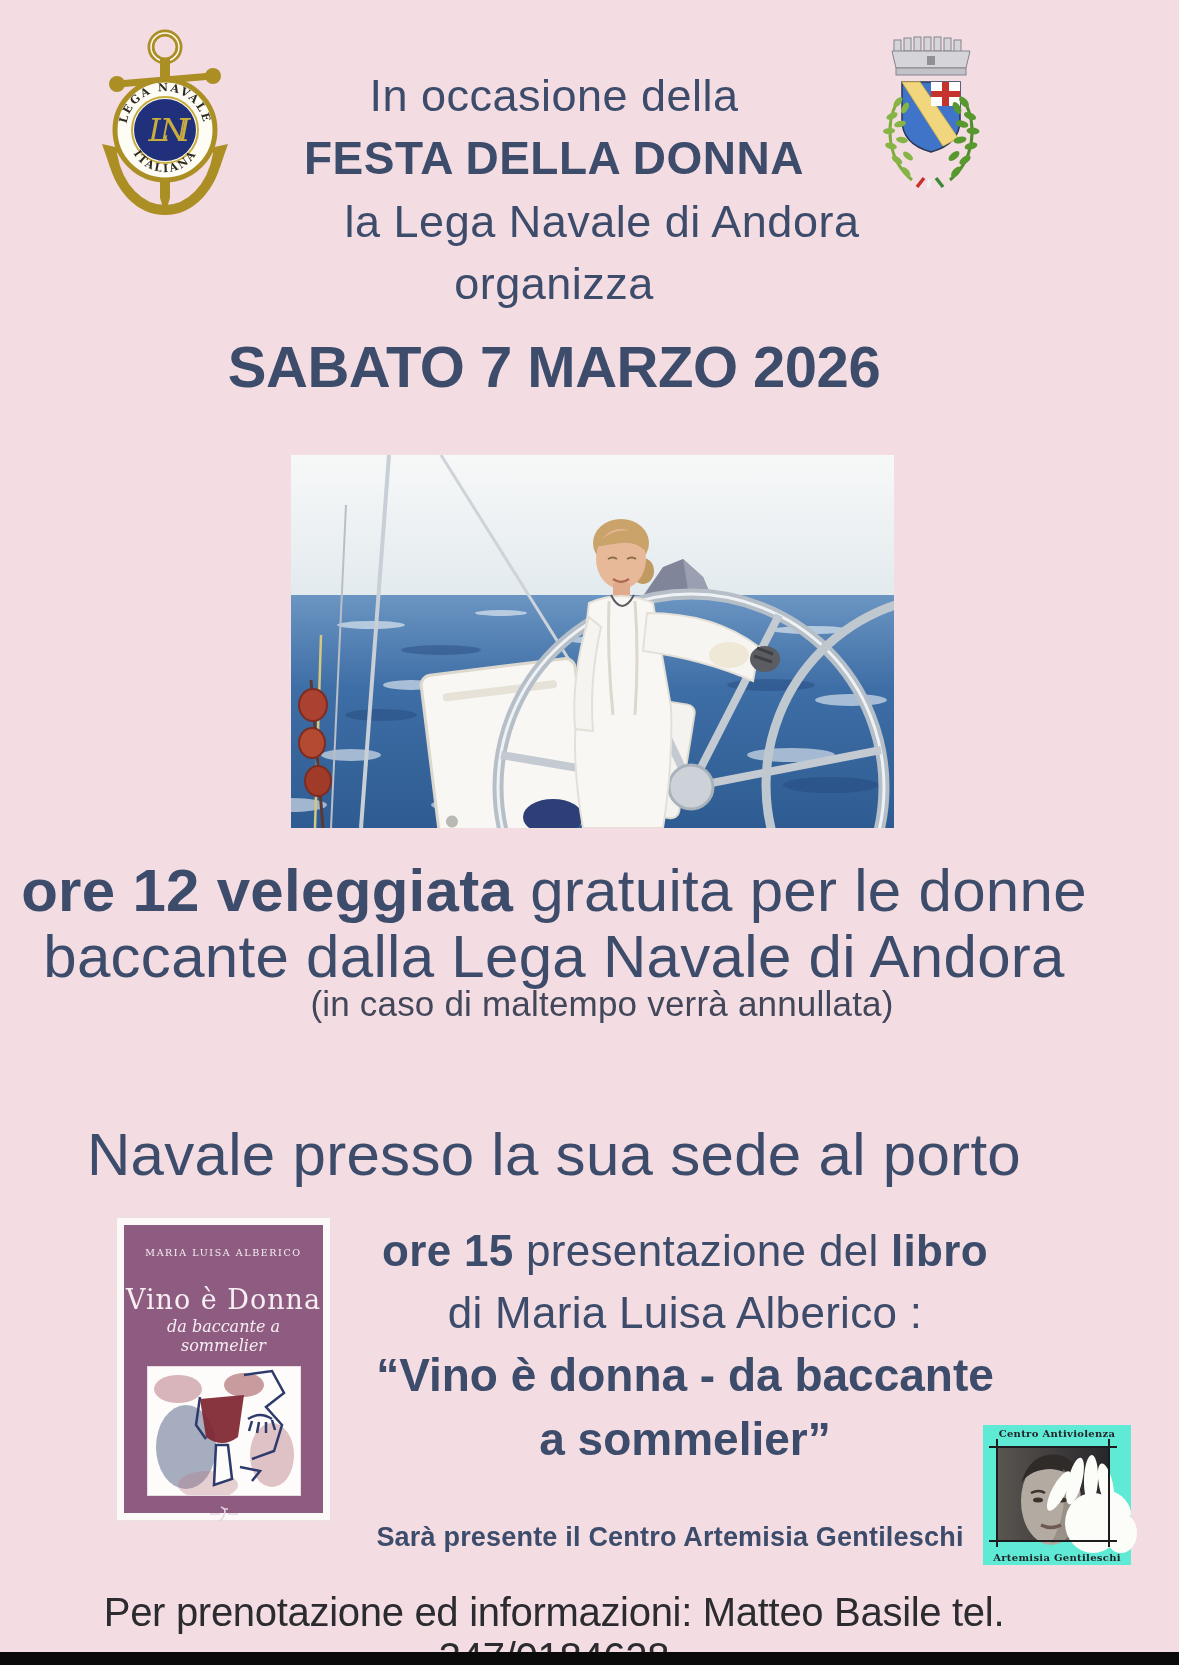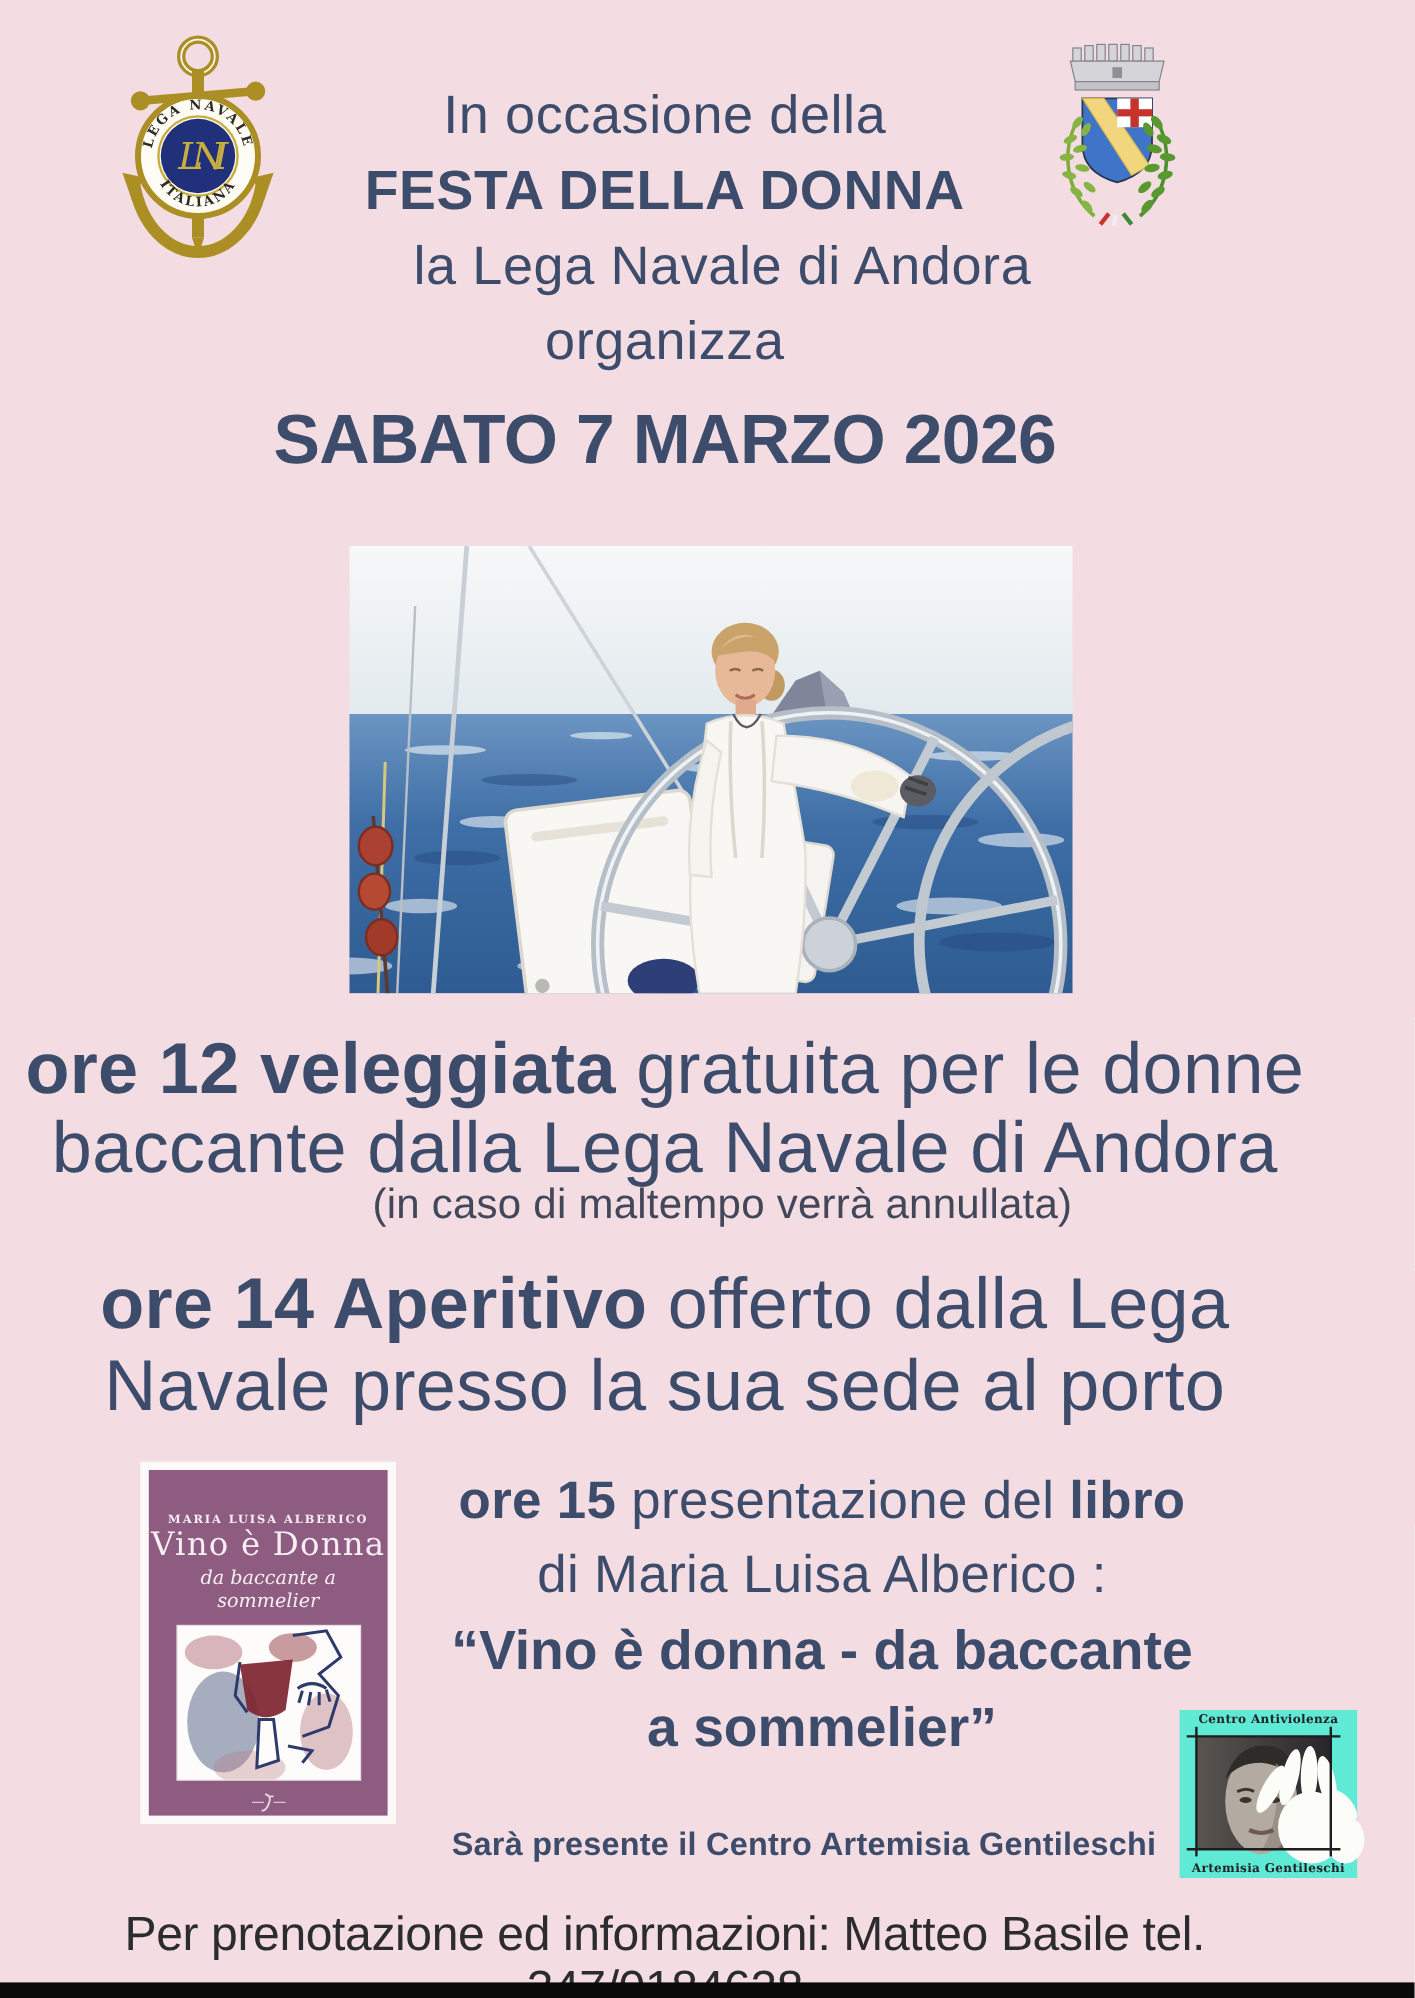--- a/index.html
+++ b/index.html
@@ -18,22 +18,22 @@
   .ev b{font-weight:700;}
   .note{font-size:35px;font-weight:400;color:#42475a;letter-spacing:.2px;padding-left:48px;}
   .ev15{font-size:44px;}
   .quote{font-size:46px;font-weight:700;}
   .guest{font-size:27px;font-weight:700;letter-spacing:.2px;}
   .footerline{font-size:40px;font-weight:400;color:#2b2b30;letter-spacing:-.3px;}
   .photo-frame{left:291px;top:455px;width:603px;height:373px;overflow:hidden;}
   
   .book{left:117px;top:1218px;width:213px;height:302px;background:#fdf9f9;box-shadow:0 0 0 1px #eadfe2;}
   .book-inner{position:absolute;left:7px;top:7px;right:7px;bottom:7px;background:#8e5c80;text-align:center;color:#f6eef2;}
-  .book-author{margin-top:36px;font-family:"DejaVu Serif",serif;font-size:9.5px;letter-spacing:1.6px;font-weight:700;}
-  .book-title{font-family:"DejaVu Serif",serif;font-size:27px;font-weight:400;letter-spacing:1px;}
+  .book-author{margin-top:22px;font-family:"DejaVu Serif",serif;font-size:9.5px;letter-spacing:1.6px;font-weight:400;}
+  .book-title{margin-top:26px;font-family:"DejaVu Serif",serif;font-size:27px;font-weight:400;letter-spacing:1px;}
   .book-sub{margin-top:2px;font-family:"DejaVu Serif",serif;font-style:italic;font-size:16px;}
   .book-art{margin:12px auto 0 auto;width:152px;height:128px;background:#fdfcfa;box-shadow:0 0 0 1px #e7dce2;}
   .pubmark{margin-top:10px;}
   
   .centro{left:983px;top:1425px;width:148px;height:140px;background:#5eead4;}
   .centro-top{position:absolute;top:3px;left:0;width:100%;text-align:center;font-family:"DejaVu Serif",serif;font-weight:700;font-size:10px;color:#23232a;letter-spacing:.3px;}
   .centro-photo{position:absolute;left:10px;top:18px;width:138px;height:104px;overflow:visible;}
   .centro-bottom{position:absolute;bottom:2px;left:0;width:100%;text-align:center;font-family:"DejaVu Serif",serif;font-weight:700;font-size:10px;color:#23232a;letter-spacing:.3px;}
   .blackbar{left:0;top:1652px;width:1179px;height:13px;background:#0a0a0a;}
 </style>
@@ -230,21 +230,20 @@
 
         <path d="M298,162 Q280,220 284,274 L302,276 Q298,226 310,172 Z" fill="#f5f4f0" stroke="#e4e0d8" stroke-width="2"></path>
       </g>
     </svg>
   </div>
 
   <div class="abs ctr ev" style="top:856px;"><b>ore 12 veleggiata</b><span> gratuita per le donne</span></div>
   <div class="abs ctr ev" style="top:922px;">baccante dalla Lega Navale di Andora</div>
   <div class="abs ctr note" style="top:984px;">(in caso di maltempo verrà annullata)</div>
 
-  <div class="abs ctr ev" style="top:1052px;"><b>ore 14 Aperitivo</b><span> offerto dalla Lega</span></div>
   <div class="abs ctr ev" style="top:1120px;">Navale presso la sua sede al porto</div>
 
   <div class="abs book">
     <div class="book-inner">
       <div class="book-author">MARIA LUISA ALBERICO</div>
       <div class="book-title">Vino è Donna</div>
       <div class="book-sub">da baccante a sommelier</div>
       <div class="book-art">
         <svg width="152" height="128" viewBox="0 0 152 128">
           <ellipse cx="38" cy="80" rx="30" ry="42" fill="#8793ab" opacity="0.75"></ellipse>

